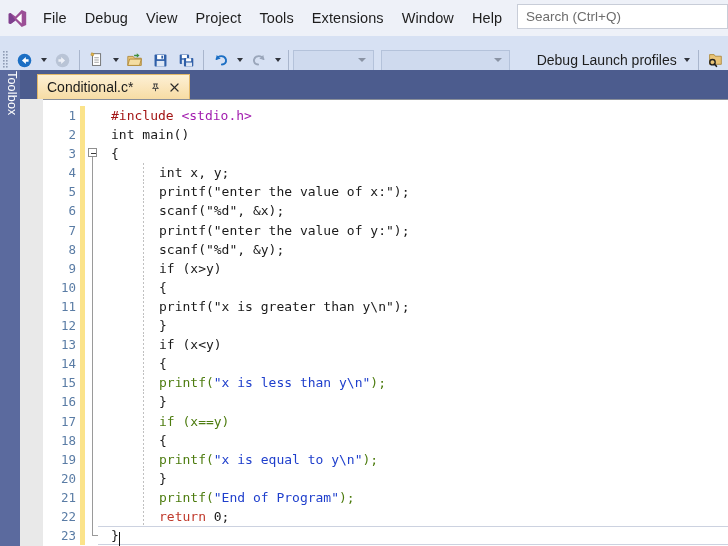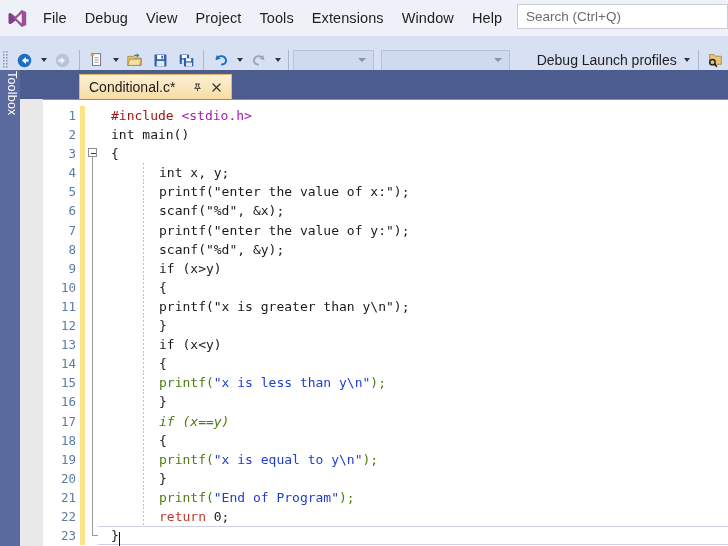--- a/index.html
+++ b/index.html
@@ -68,21 +68,21 @@
 
   
   .tabstrip{
     position:absolute;left:20px;top:70px;width:708px;height:29px;
     background:#4c5c8e;
   }
   .tab{
     position:absolute;left:17px;top:4px;height:25px;
     background:linear-gradient(180deg,#fdf0d5 0%,#f7dca4 100%);
     border:1px solid #e3b96a;border-bottom:none;
-    display:flex;align-items:center;box-sizing:border-box;padding:0 6px 0 9px;margin-left:42px;
+    display:flex;align-items:center;box-sizing:border-box;padding:0 6px 0 9px;
   }
   .tab .title{font-size:14px;color:#1b1b1b;white-space:nowrap;}
   .tab .pin{width:20px;height:20px;display:flex;align-items:center;justify-content:center;margin-left:12px;}
   .tab .close{width:18px;height:20px;display:flex;align-items:center;justify-content:center;
     font-size:15px;color:#2b2b2b;line-height:1;}
 
   
   .editor-shell{
     position:absolute;left:20px;top:99px;width:708px;height:447px;
     background:#e9e9e9;
@@ -516,21 +516,21 @@
             </div>
           </div>
           <div class="row">
             <div class="ln">17</div>
             <div class="changebar"></div>
             <div class="foldcol">
               <div class="fold-line full" style="top: 0px;"></div>
             </div>
             <div style="position: relative; flex: 1 1 auto;">
               <div class="guide"></div>
-              <div class="code" style="padding-left: 56px; font-style: italic;"><span class="tk-fn">if (x==y)</span></div>
+              <div class="code" style="padding-left: 56px;"><span class="tk-fn">if (x==y)</span></div>
             </div>
           </div>
           <div class="row">
             <div class="ln">18</div>
             <div class="changebar"></div>
             <div class="foldcol">
               <div class="fold-line full" style="top: 0px;"></div>
             </div>
             <div style="position: relative; flex: 1 1 auto;">
               <div class="guide"></div>

